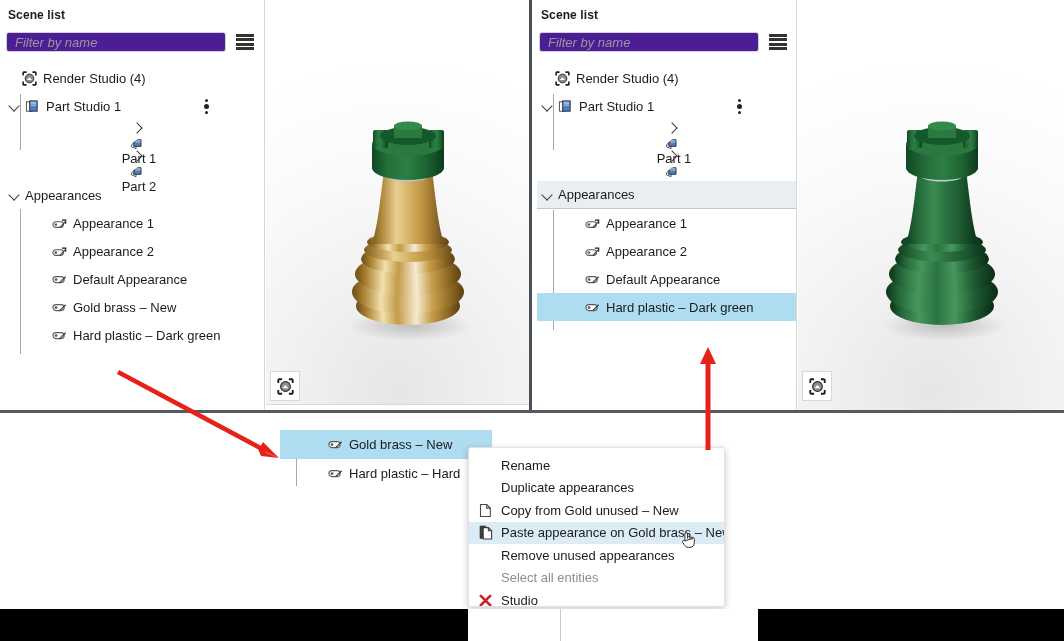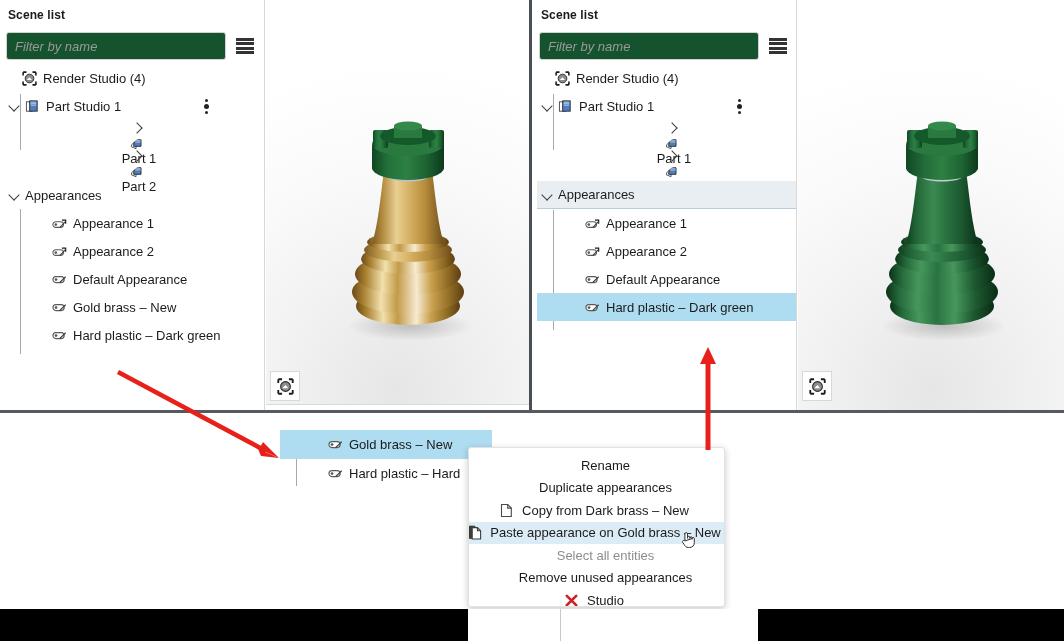--- a/index.html
+++ b/index.html
@@ -22,24 +22,24 @@
   .panel-title {
     font-size: 12px;
     font-weight: bold;
     color: #1b1b1b;
     letter-spacing: .1px;
   }
 
   .filter-row { display: flex; align-items: center; }
   .filter-input {
     flex: 1 1 auto;
-    height: 28px;
+    height: 20px;
     border: 1px solid #d2d2d2;
     border-radius: 3px;
-    background: #14532d;
+    background: #4c1d95;
     font-family: "Liberation Sans", sans-serif;
     font-size: 13px;
     font-style: italic;
     color: #9a9a9a;
     padding: 8px 8px;
     outline: none;
   }
   .filter-input::placeholder { color: #9a9a9a; font-style: italic; }
 
   .list-icon-btn {
@@ -152,21 +152,20 @@
     font-size: 13px;
     overflow: hidden;
   }
   .ctxitem {
     display: flex; align-items: center;
     height: 22.5px;
     padding: 0 14px 0 10px;
     color: #1b1b1b;
     white-space: nowrap;
     cursor: pointer;
-    justify-content: center;
   }
   .ctxitem .cicon {
     width: 22px; flex: 0 0 22px;
     display: flex; align-items: center; justify-content: flex-start;
   }
   .ctxitem.hl { background: #dcecf7; }
   .ctxitem.disabled { color: #8d8d8d; cursor: default; }
 
   .cursor-hand { position: absolute; width: 16px; height: 20px; }
 
@@ -628,42 +627,42 @@
       <span>Duplicate appearances</span>
     </div>
 
     <div class="ctxitem">
       <span class="cicon">
         <svg width="13" height="15" viewBox="0 0 13 15">
           <path d="M1.5 1.5h6.2l3.6 3.6v8.4H1.5z" fill="#fff" stroke="#4a4a4a" stroke-width="1.1"></path>
           <path d="M7.7 1.5v3.6h3.6" fill="none" stroke="#4a4a4a" stroke-width="1.1"></path>
         </svg>
       </span>
-      <span>Copy from Dark brass – New</span>
+      <span>Copy from Gold unused – New</span>
     </div>
 
     <div class="ctxitem hl">
       <span class="cicon">
         <svg width="14" height="15" viewBox="0 0 14 15">
           <path d="M1.2 1.2h5.4l3 3v9H1.2z" fill="#3c3c3c" stroke="#2a2a2a" stroke-width="1"></path>
           <path d="M4.2 2.6h5.2l3.2 3.2v8.2H4.2z" fill="#fff" stroke="#3c3c3c" stroke-width="1.1"></path>
           <path d="M9.4 2.6v3.2h3.2" fill="none" stroke="#3c3c3c" stroke-width="1.1"></path>
         </svg>
       </span>
       <span>Paste appearance on Gold brass – New</span>
     </div>
 
+    <div class="ctxitem">
+      <span class="cicon"></span>
+      <span>Remove unused appearances</span>
+    </div>
+
     <div class="ctxitem disabled">
       <span class="cicon"></span>
       <span>Select all entities</span>
-    </div>
-
-    <div class="ctxitem">
-      <span class="cicon"></span>
-      <span>Remove unused appearances</span>
     </div>
 
     <div class="ctxitem">
       <span class="cicon">
         <svg width="13" height="13" viewBox="0 0 13 13">
           <path d="M1.8 1.8 L11.2 11.2 M11.2 1.8 L1.8 11.2" stroke="#cf2027" stroke-width="2.6" stroke-linecap="round"></path>
         </svg>
       </span>
       <span>Studio</span>
     </div>

